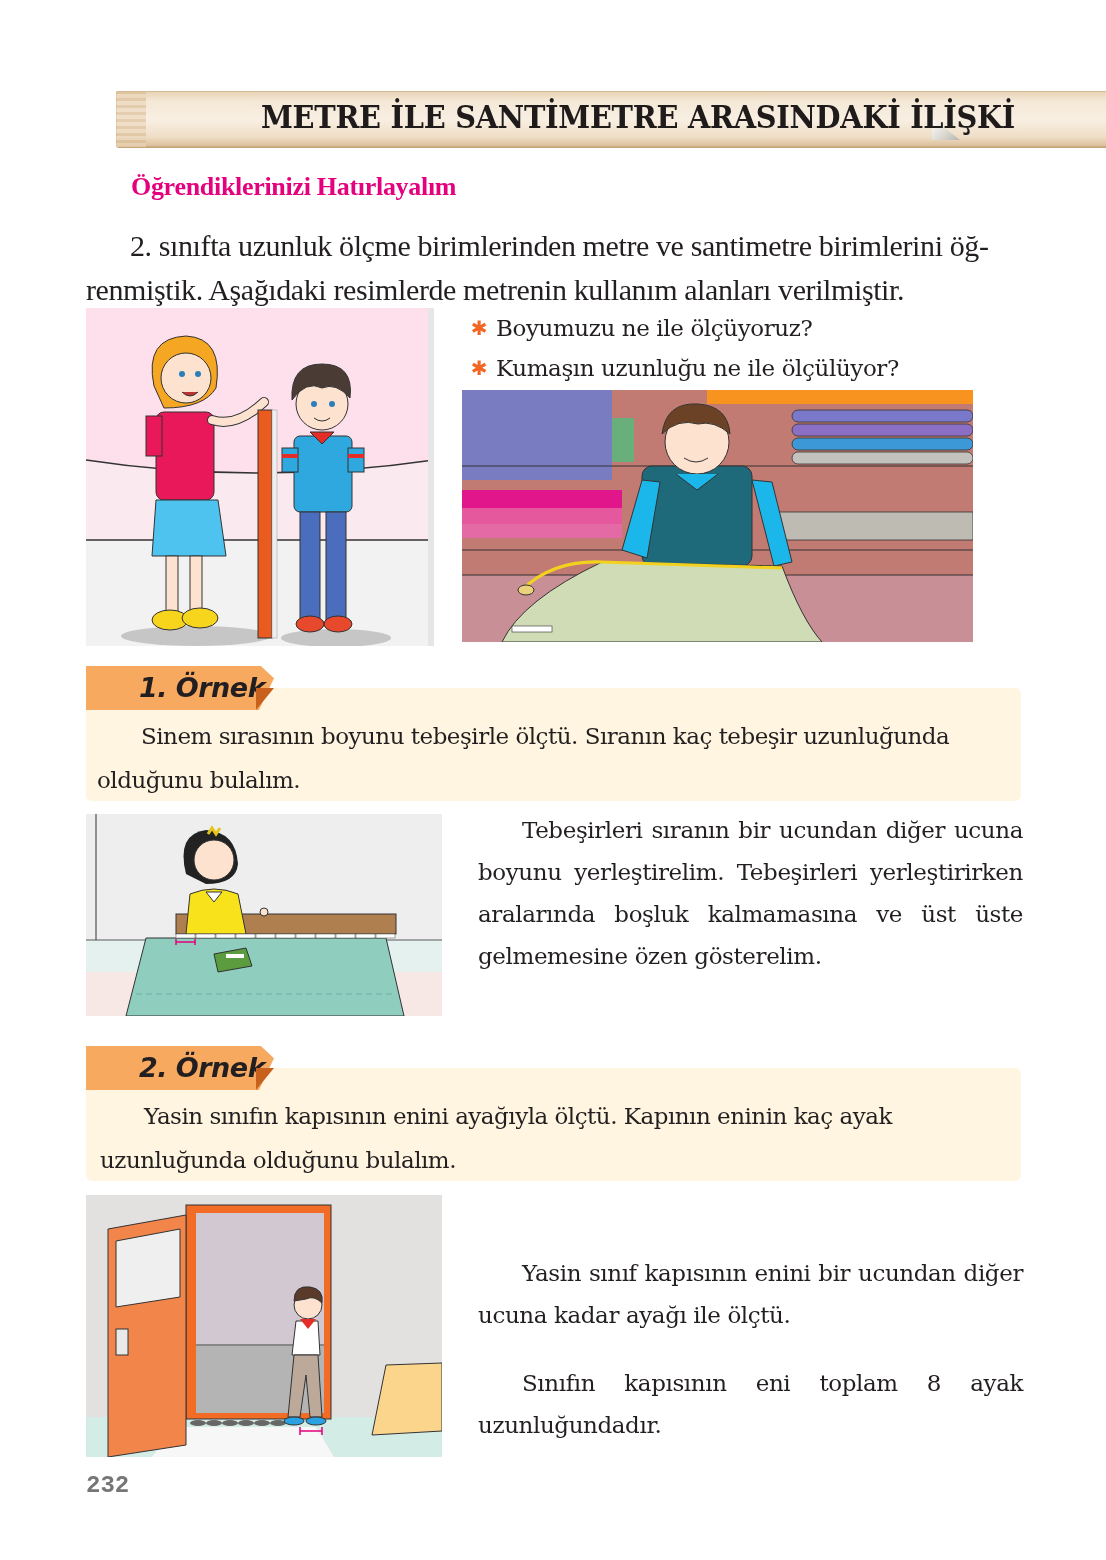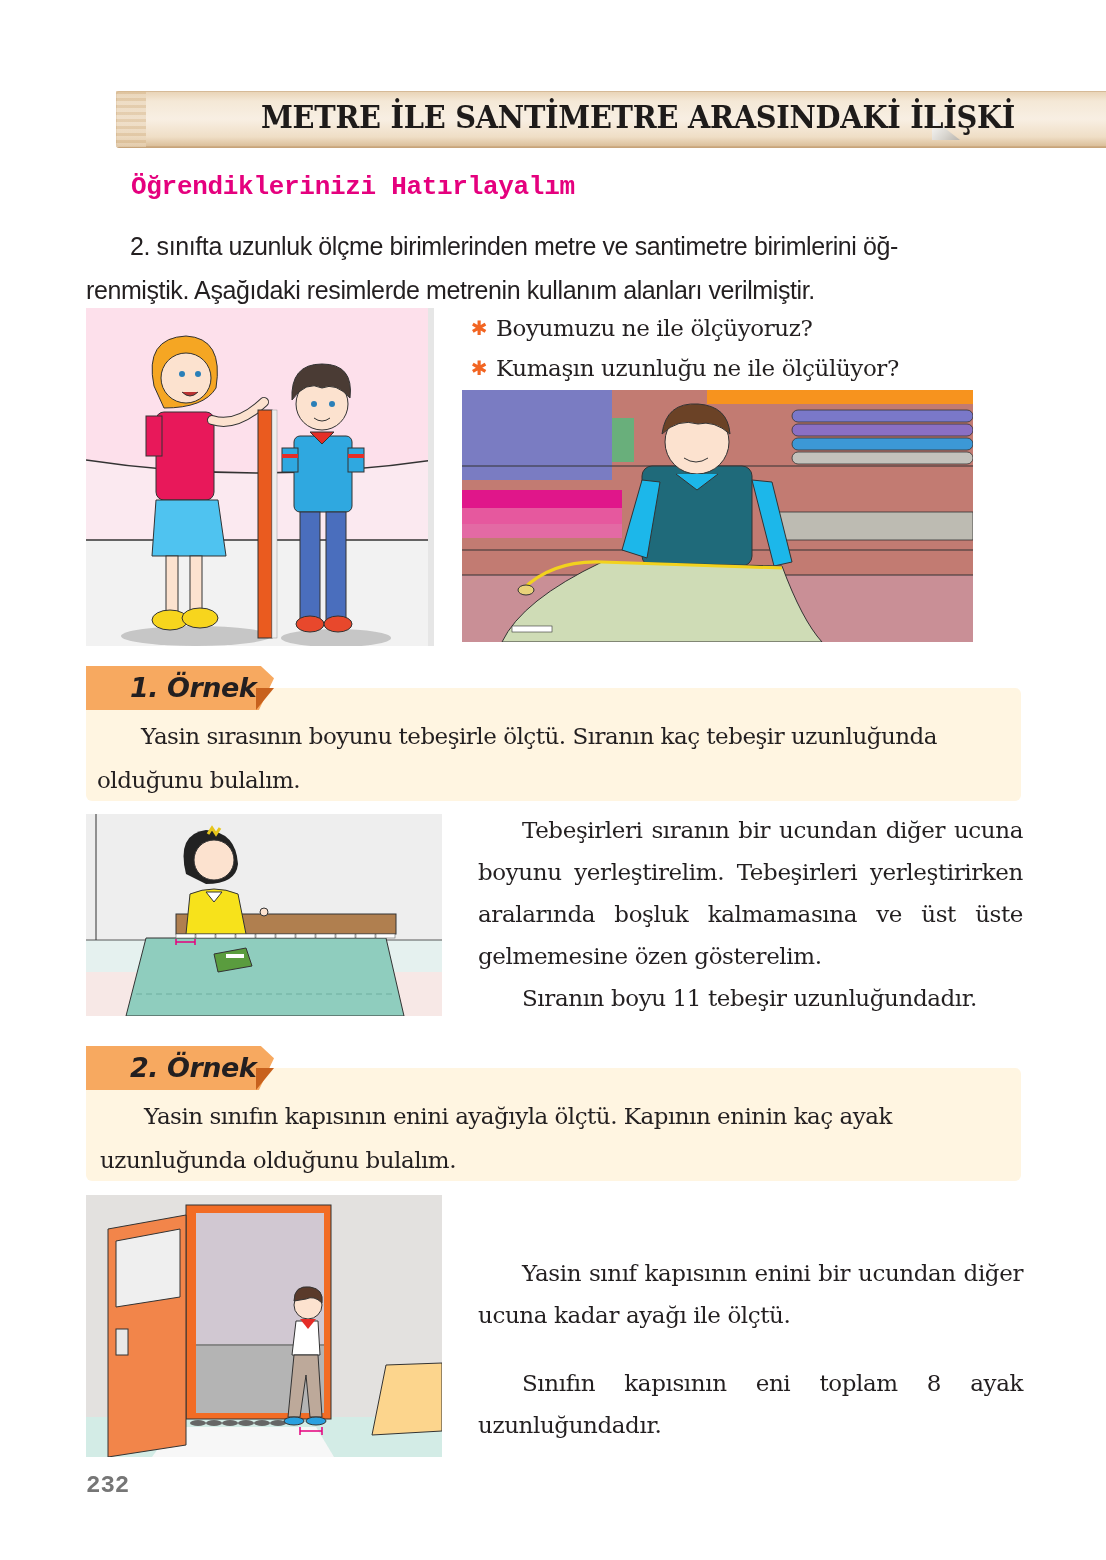--- a/index.html
+++ b/index.html
@@ -30,26 +30,26 @@
   }
   .title-text {
     position: absolute; left: 0; right: 0; top: 8px; text-align: center;
     font-family: "DejaVu Serif", serif; font-weight: bold; font-size: 31px;
     letter-spacing: -0.3px; color: #1e1b1a; z-index: 3;
     transform: scaleX(0.93);
   }
 
   .section-heading {
     position: absolute; left: 131px; top: 172px;
-    font-family: Liberation Mono, monospace; font-weight: bold; font-size: 26px;
+    font-family: Liberation Serif, serif; font-weight: bold; font-size: 26px;
     color: #e5007e; letter-spacing: -0.3px;
   }
 
   .para {
-    position: absolute; font-family: Liberation Sans, sans-serif; font-size: 25px;
+    position: absolute; font-family: Liberation Serif, serif; font-size: 30px;
     line-height: 44px; color: #231f20; letter-spacing: -0.4px;
   }
   .intro { left: 86px; top: 224px; width: 940px; text-align: justify; }
   .indent { display: inline-block; width: 44px; }
 
   .bullet-list { position: absolute; left: 470px; top: 308px; list-style: none; }
   .bullet-list li {
     font-family: "DejaVu Serif", serif; font-size: 23px; line-height: 40px;
     color: #231f20; letter-spacing: -0.4px; display: flex; align-items: center;
   }
@@ -60,20 +60,21 @@
   .ex-card {
     position: absolute; left: 86px; width: 935px; background: #fff5e1;
     border-radius: 6px;
   }
   .ex-tab {
     position: absolute; height: 44px; background: #f7a960;
     font-family: "DejaVu Sans", sans-serif; font-style: italic; font-weight: bold;
     font-size: 27px; color: #231f20; padding-left: 44px; line-height: 44px;
     letter-spacing: -0.5px;
     clip-path: polygon(0 0, 93% 0, 100% 28%, 92% 100%, 0 100%);
+    text-align: center;
   }
   .ex-tab-fold {
     position: absolute; width: 18px; height: 22px; background: #c8611d;
     clip-path: polygon(0 0, 100% 0, 0 100%);
   }
   .ex-text {
     position: absolute; font-family: "DejaVu Serif", serif; font-size: 23px;
     line-height: 44px; color: #231f20; letter-spacing: -0.5px; text-align: justify;
   }
 
@@ -194,21 +195,21 @@
     <path d="M60 200 Q90 170 140 172 L320 178" stroke="#f2d21e" stroke-width="3" fill="none"></path>
     <ellipse cx="64" cy="200" rx="8" ry="5" fill="#e9d27a" stroke="#333"></ellipse>
     <rect x="50" y="236" width="40" height="6" fill="#ffffff" stroke="#333" stroke-width=".6"></rect>
   </svg>
 </div>
 
 <div class="ex-card" style="top:688px; height:113px;"></div>
 <div class="ex-tab" style="left:86px; top:666px; width:188px;">1. Örnek</div>
 <div class="ex-tab-fold" style="left:256px; top:688px;"></div>
 <div class="ex-text" style="left:97px; top:714px; width:915px;">
-  <span class="indent"></span><span>Yasin sırasının boyunu tebeşirle ölçtü. Sıranın kaç tebeşir uzunluğunda</span><br>
+  <span class="indent"></span><span>Sinem sırasının boyunu tebeşirle ölçtü. Sıranın kaç tebeşir uzunluğunda</span><br>
   <span>olduğunu bulalım.</span>
 </div>
 
 <div class="illus" style="left:86px; top:814px; width:356px; height:202px;">
   <svg width="356" height="202" viewBox="0 0 356 202">
     <rect width="356" height="202" fill="#eeeeee"></rect>
     <line x1="10" y1="0" x2="10" y2="142" stroke="#333"></line>
     <rect x="0" y="126" width="356" height="32" fill="#e5f1ef"></rect>
     <line x1="0" y1="126" x2="356" y2="126" stroke="#333" stroke-width=".8"></line>
     <rect x="0" y="158" width="356" height="44" fill="#f7e8e6"></rect>
@@ -239,21 +240,20 @@
     <path d="M90 128 L109 128 M90 125 L90 131 M109 125 L109 131" stroke="#e5007e" stroke-width="1.5"></path>
 
     <path d="M128 140 L160 134 L166 152 L132 158 Z" fill="#5a9c3e" stroke="#333"></path>
     <rect x="140" y="140" width="18" height="4" fill="#fff"></rect>
     <line x1="50" y1="180" x2="310" y2="180" stroke="#6fae9f" stroke-dasharray="6 4"></line>
   </svg>
 </div>
 
 <div class="right-text" style="top:809px;">
   <p><span class="indent"></span><span>Tebeşirleri sıranın bir ucundan diğer ucuna boyunu yerleştirelim. Tebeşirleri yerleştirirken aralarında boşluk kalmamasına ve üst üste gelmemesine özen gösterelim.</span></p>
-  <p><span class="indent"></span><span>Sıranın boyu 11 tebeşir uzunluğundadır.</span></p>
 </div>
 
 <div class="ex-card" style="top:1068px; height:113px;"></div>
 <div class="ex-tab" style="left:86px; top:1046px; width:188px;">2. Örnek</div>
 <div class="ex-tab-fold" style="left:256px; top:1068px;"></div>
 <div class="ex-text" style="left:84px; top:1094px; width:915px;margin-left:16px;">
   <span class="indent"></span><span>Yasin sınıfın kapısının enini ayağıyla ölçtü. Kapının eninin kaç ayak</span><br>
   <span>uzunluğunda olduğunu bulalım.</span>
 </div>
 

